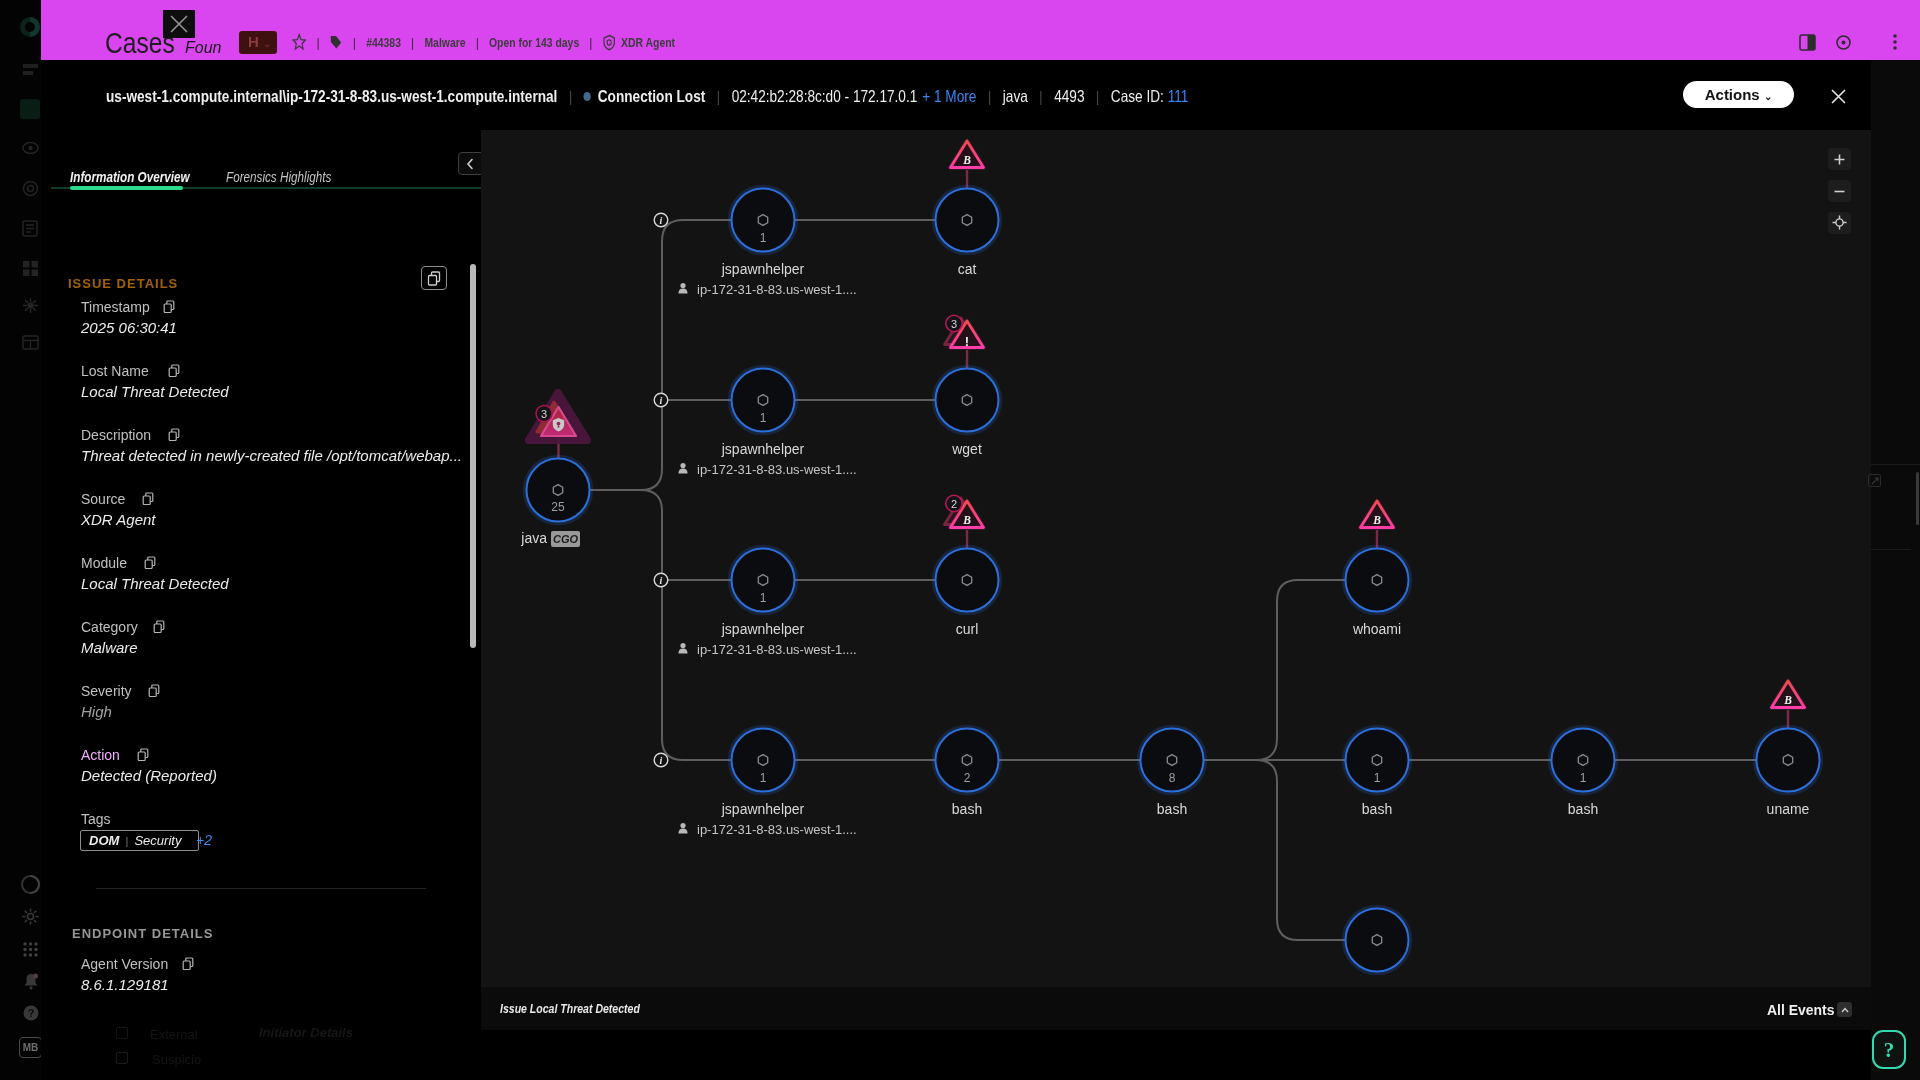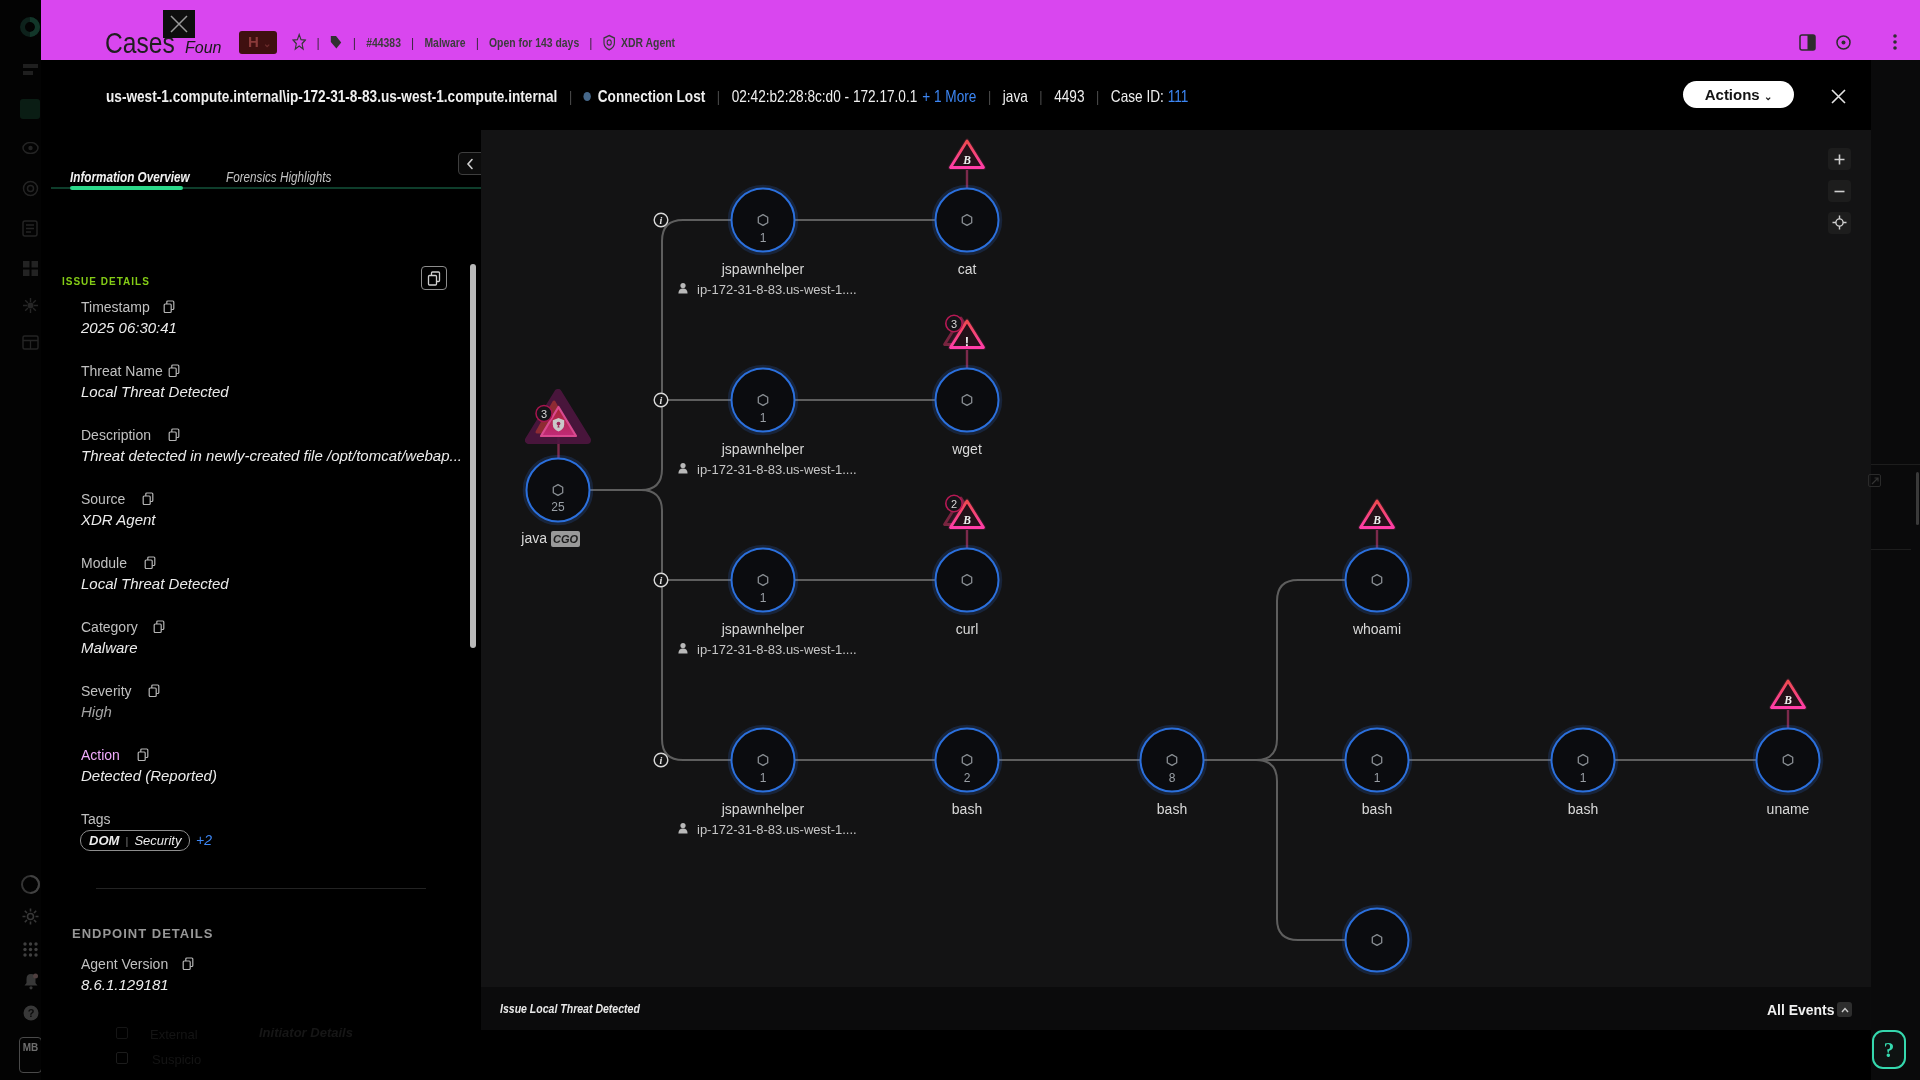--- a/index.html
+++ b/index.html
@@ -113,21 +113,21 @@
     </svg>
   <svg class="abs" style="left:22px;top:972px" width="18" height="18">
       <path d="M9 2 Q13.5 2 13.5 7 V11 L15.5 13.5 H2.5 L4.5 11 V7 Q4.5 2 9 2 Z" fill="#383838"></path>
       <circle cx="9" cy="15.8" r="1.6" fill="#383838"></circle>
       <circle cx="13.5" cy="4" r="2.5" fill="#4f3f3f"></circle>
     </svg>
   <svg class="abs" style="left:22px;top:1004px" width="18" height="18">
       <circle cx="9" cy="9" r="7.5" fill="#383838"></circle>
       <text x="9" y="13" font-size="11" font-weight="bold" fill="#0a0a0a" text-anchor="middle" font-family="Liberation Sans">?</text>
     </svg>
-  <div class="abs" style="left:19px;top:1037px;width:23px;height:36px;border:1px solid #4a4a4a;border-radius:4px;color:#6e6e6e;font-size:10px;font-weight:bold;text-align:center;padding-top:4px">MB</div>
+  <div class="abs" style="left:19px;top:1037px;width:23px;height:21px;border:1px solid #4a4a4a;border-radius:4px;color:#6e6e6e;font-size:10px;font-weight:bold;text-align:center;padding-top:4px">MB</div>
 </div>
 
 <div class="abs" style="left:41px;top:60px;width:1879px;height:1020px;background:#000"></div>
 
 <div class="abs" style="left:0;top:60px;width:1920px;height:70px;color:#efefef">
   <svg class="abs" style="left:80px;top:87px" width="16" height="18" viewBox="0 0 16 18">
     <path d="M8 0.5 Q11.5 0.5 11.5 5 Q11.5 8 13 11 Q15 15 12.5 16.5 Q10.5 17.5 8 17.5 Q5.5 17.5 3.5 16.5 Q1 15 3 11 Q4.5 8 4.5 5 Q4.5 0.5 8 0.5 Z" fill="#c9c9c9"></path>
     <path d="M8 7 Q10 7 10.6 10 Q11.2 14 8 15.5 Q4.8 14 5.4 10 Q6 7 8 7 Z" fill="#2a2a2a"></path>
     <circle cx="6.6" cy="3.8" r="0.9" fill="#222"></circle>
       <circle cx="9.4" cy="3.8" r="0.9" fill="#222"></circle>
@@ -155,36 +155,36 @@
     </svg>
 </div>
 
 <div class="abs" style="left:41px;top:130px;width:440px;height:950px;background:#000;color:#dcdcdc">
   <div class="abs b it" style="left:29px;top:38px;font-size:15px;color:#f2f2f2;transform:scaleX(0.78);transform-origin:0 0;white-space:nowrap">Information Overview</div>
   <div class="abs it" style="left:185px;top:38px;font-size:15px;color:#c4c4c4;transform:scaleX(0.78);transform-origin:0 0;white-space:nowrap">Forensics Highlights</div>
   <div class="abs" style="left:10px;top:57px;width:430px;height:2px;background:#0e3d2b"></div>
   <div class="abs" style="left:29px;top:56px;width:113px;height:4px;background:#2bd98a;border-radius:2px"></div>
 
 
-  <div class="abs b" style="left:21px;top:146px;font-size:10px;color:#84cc16;letter-spacing:1px">ISSUE DETAILS</div>
+  <div class="abs b" style="left:27px;top:146px;font-size:13px;color:#a16207;letter-spacing:1px">ISSUE DETAILS</div>
   <div class="abs" style="left:380px;top:136px;width:26px;height:24px;border:1px solid #8d8d8d;border-radius:4px">
     <svg class="abs" style="left:5px;top:4px" width="14" height="15">
         <rect x="4.5" y="1" width="8" height="9.5" rx="1" fill="none" stroke="#cfcfcf" stroke-width="1.3"></rect>
         <rect x="1.5" y="4.5" width="8" height="9.5" rx="1" fill="#000" stroke="#cfcfcf" stroke-width="1.3"></rect>
       </svg>
   </div>
 
   <div class="abs" style="left:40px;top:169px;font-size:14px;color:#c0c0c0">Timestamp</div>
   <svg class="abs" style="left:122px;top:170px" width="12" height="14">
       <rect x="3.8" y="1" width="7" height="8.5" rx="1" fill="none" stroke="#b5b5b5" stroke-width="1.2"></rect>
       <rect x="1.2" y="4" width="7" height="8.5" rx="1" fill="#000" stroke="#b5b5b5" stroke-width="1.2"></rect>
     </svg>
   <div class="abs it" style="left:40px;top:189px;font-size:15px;color:#ececec">2025 06:30:41</div>
 
-  <div class="abs" style="left:40px;top:233px;font-size:14px;color:#c0c0c0">Threat Name</div>
+  <div class="abs" style="left:40px;top:233px;font-size:14px;color:#c0c0c0">Lost Name</div>
   <svg class="abs" style="left:127px;top:234px" width="12" height="14">
       <rect x="3.8" y="1" width="7" height="8.5" rx="1" fill="none" stroke="#b5b5b5" stroke-width="1.2"></rect>
       <rect x="1.2" y="4" width="7" height="8.5" rx="1" fill="#000" stroke="#b5b5b5" stroke-width="1.2"></rect>
     </svg>
   <div class="abs it" style="left:40px;top:253px;font-size:15px;color:#ececec">Local Threat Detected</div>
 
   <div class="abs" style="left:40px;top:297px;font-size:14px;color:#c0c0c0">Description</div>
   <svg class="abs" style="left:127px;top:298px" width="12" height="14">
       <rect x="3.8" y="1" width="7" height="8.5" rx="1" fill="none" stroke="#b5b5b5" stroke-width="1.2"></rect>
       <rect x="1.2" y="4" width="7" height="8.5" rx="1" fill="#000" stroke="#b5b5b5" stroke-width="1.2"></rect>
@@ -220,21 +220,21 @@
   <div class="abs it" style="left:40px;top:573px;font-size:15px;color:#a3a3a3">High</div>
 
   <div class="abs" style="left:40px;top:617px;font-size:14px;color:#f0abfc">Action</div>
   <svg class="abs" style="left:96px;top:618px" width="12" height="14">
       <rect x="3.8" y="1" width="7" height="8.5" rx="1" fill="none" stroke="#b5b5b5" stroke-width="1.2"></rect>
       <rect x="1.2" y="4" width="7" height="8.5" rx="1" fill="#000" stroke="#b5b5b5" stroke-width="1.2"></rect>
     </svg>
   <div class="abs it" style="left:40px;top:637px;font-size:15px;color:#ececec">Detected (Reported)</div>
 
   <div class="abs" style="left:40px;top:681px;font-size:14px;color:#c0c0c0">Tags</div>
-  <div class="abs" style="left:39px;top:700px;height:21px;border:1px solid #8d8d8d;border-radius:10px;font-size:13px;color:#ececec;padding:2px 8px 0 8px"><span class="b it">DOM</span><span style="color:#777;font-size:11px">&nbsp; | &nbsp;</span><span class="it">Security</span></div>
+  <div class="abs" style="left:39px;top:700px;height:21px;border:1px solid #8d8d8d;border-radius:2px;font-size:13px;color:#ececec;padding:2px 17px 0 8px"><span class="b it">DOM</span><span style="color:#777;font-size:11px">&nbsp; | &nbsp;</span><span class="it">Security</span></div>
   <div class="abs it" style="left:155px;top:702px;font-size:14px;color:#3c86f4">+2</div>
   <div class="abs" style="left:55px;top:758px;width:330px;height:1px;background:#232323"></div>
   <div class="abs b" style="left:31px;top:796px;font-size:13px;color:#979797;letter-spacing:1px">ENDPOINT DETAILS</div>
   <div class="abs" style="left:40px;top:826px;font-size:14px;color:#c0c0c0">Agent Version</div>
   <svg class="abs" style="left:141px;top:827px" width="12" height="14">
       <rect x="3.8" y="1" width="7" height="8.5" rx="1" fill="none" stroke="#b5b5b5" stroke-width="1.2"></rect>
       <rect x="1.2" y="4" width="7" height="8.5" rx="1" fill="#000" stroke="#b5b5b5" stroke-width="1.2"></rect>
     </svg>
   <div class="abs it" style="left:40px;top:846px;font-size:15px;color:#ececec">8.6.1.129181</div>
   <div class="abs" style="left:429px;top:134px;width:6px;height:384px;background:#b9b9b9;border-radius:3px"></div>

